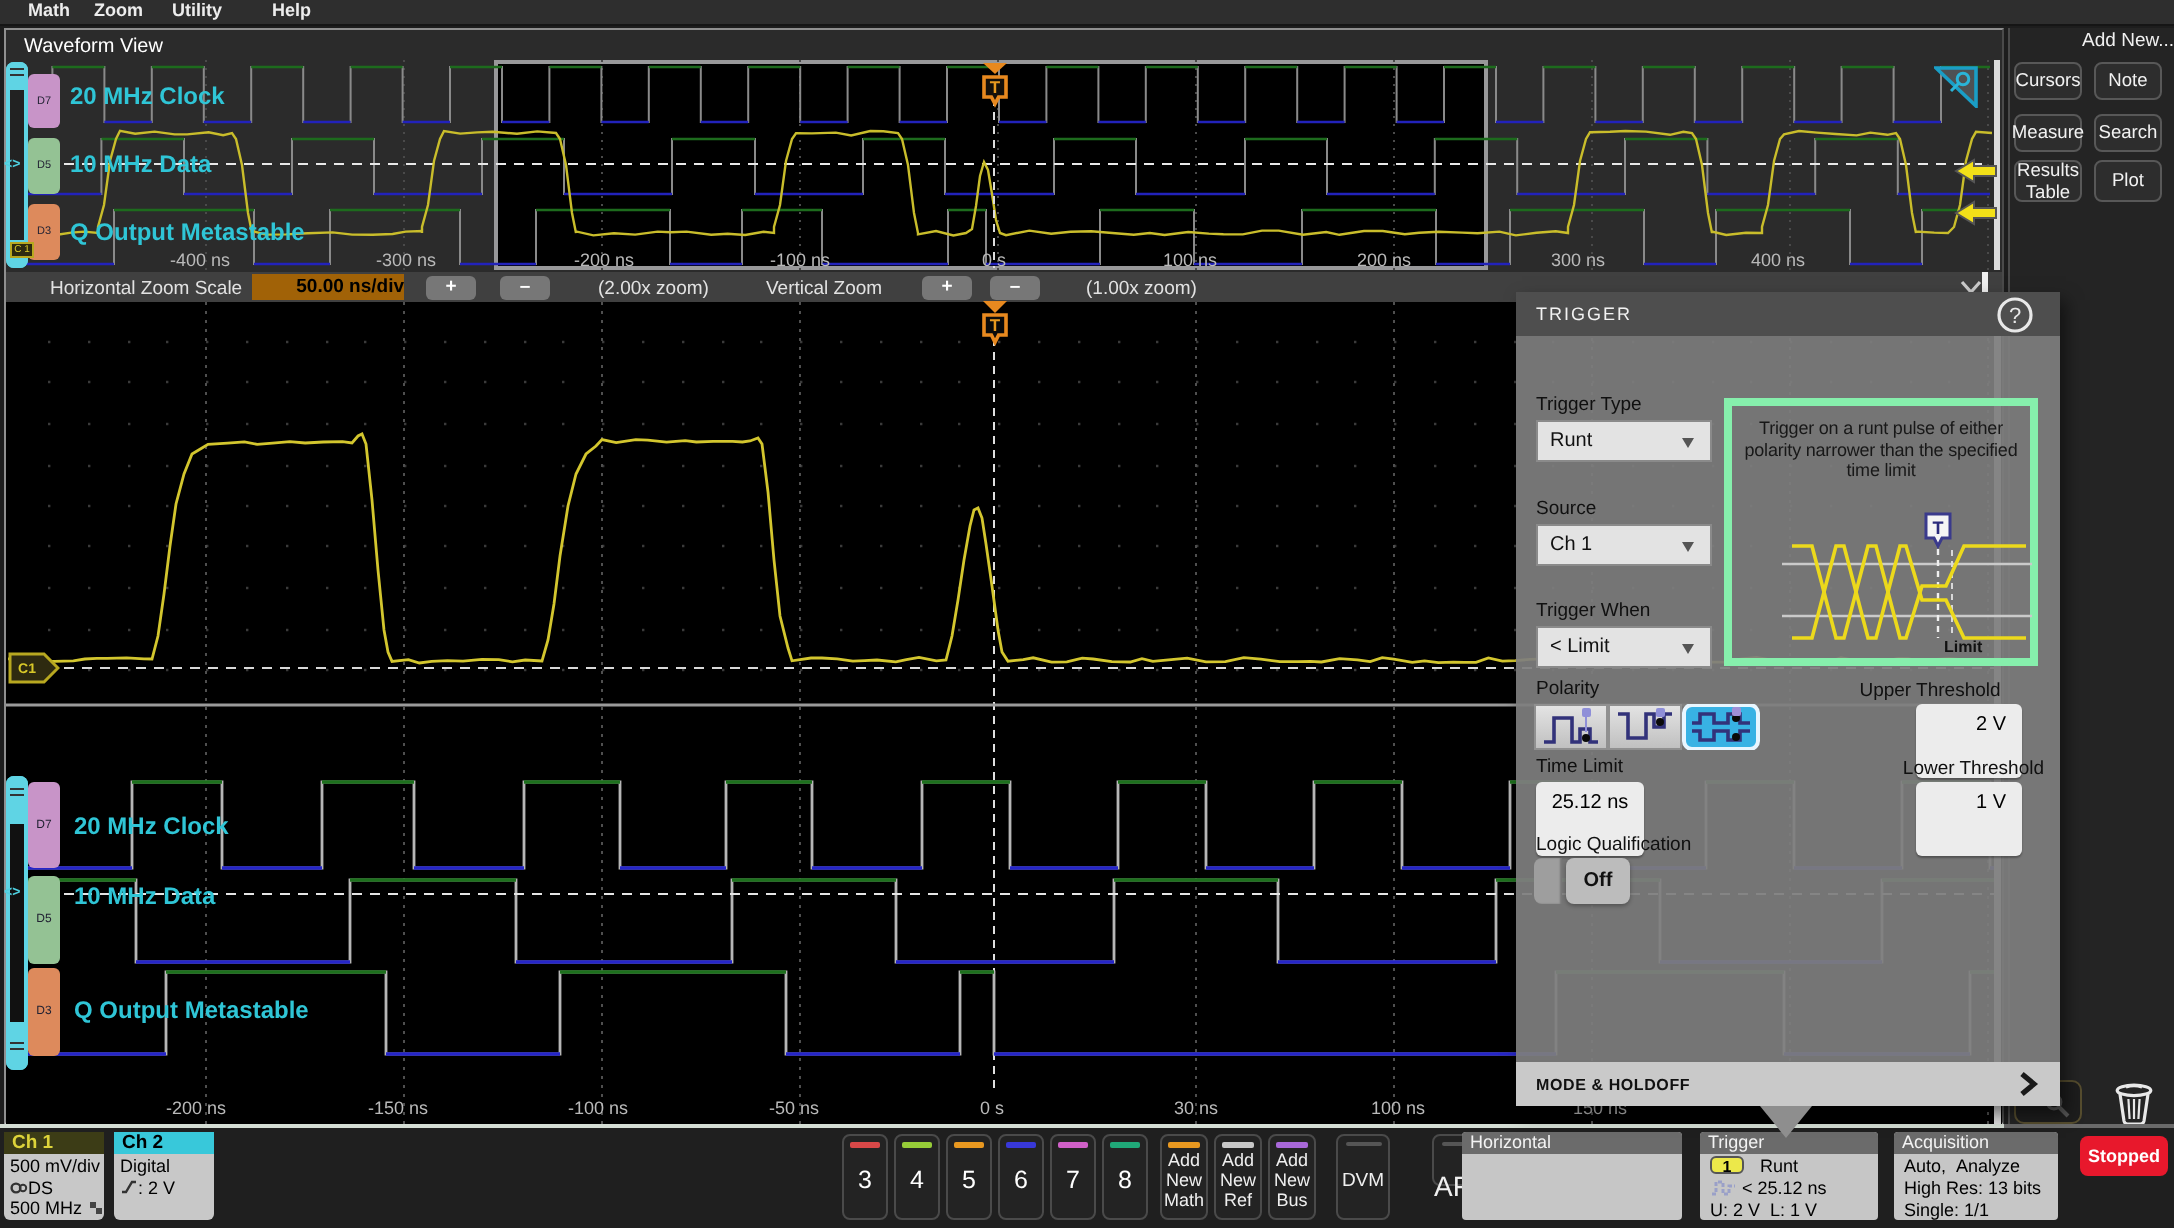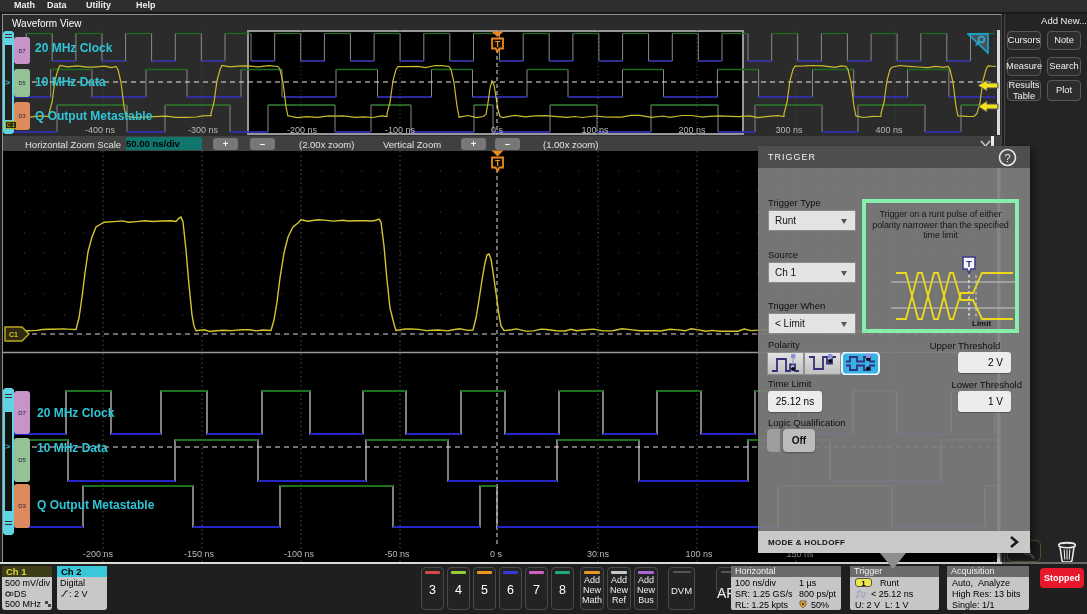--- a/index.html
+++ b/index.html
@@ -3,28 +3,28 @@
 *{margin:0;padding:0;box-sizing:border-box}
 html,body{width:1087px;height:614px;background:#1d1d1d;font-family:"Liberation Sans",sans-serif;overflow:hidden;position:relative}
 .abs{position:absolute}
 .lbl{position:absolute;color:#2fc5d6;font-size:12px;font-weight:bold;white-space:nowrap}
 .tlab{position:absolute;color:#b9b9b9;font-size:9px;white-space:nowrap;transform:translateX(-50%)}
 .badge{position:absolute;width:16px;border-radius:3px;color:#223;font-size:5.5px;display:flex;align-items:center;justify-content:center}
 .sbtn{position:absolute;background:#2d2d2d;border:1px solid #585858;border-radius:4px;color:#f2f2f2;font-size:9.3px;display:flex;align-items:center;justify-content:center;text-align:center;line-height:11px}
 .dd{position:absolute;width:88px;height:21px;background:#e3e3e3;border:1px solid #8a8a8a;color:#111;font-size:10px;line-height:19px;padding-left:6px}
 .dd:after{content:"";position:absolute;right:8px;top:8px;border-left:3.8px solid transparent;border-right:3.8px solid transparent;border-top:5px solid #555}
 .plabel{position:absolute;color:#101010;font-size:9.5px;white-space:nowrap}
-.pinput{position:absolute;height:21px;background:#ececec;border-radius:3px;color:#000;font-size:10px;line-height:21px;box-shadow:0 1px 1px rgba(0,0,0,.3)}
+.pinput{position:absolute;height:37px;background:#ececec;border-radius:3px;color:#000;font-size:10px;line-height:21px;box-shadow:0 1px 1px rgba(0,0,0,.3)}
 .bb{position:absolute;background:#232323;border:1px solid #4a4a4a;border-radius:4px;color:#efefef;text-align:center}
 .hdrbadge{position:absolute;background:#c6c6c6;border-radius:2px;overflow:hidden;font-size:9px;color:#000}
 .hdrbadge .hd{background:#6b6b6b;color:#f3f3f3;padding:0 4px;height:11px;line-height:11px;font-size:9px}
 </style></head><body>
 <div class="abs" style="left:0;top:0;width:1087px;height:13px;background:#2e2e2e;border-bottom:1px solid #151515">
     <span class="abs" style="left:14px;top:0px;color:#ededed;font-size:9px;font-weight:bold">Math</span>
-    <span class="abs" style="left:47px;top:0px;color:#ededed;font-size:9px;font-weight:bold">Data</span>
+    <span class="abs" style="left:47px;top:0px;color:#ededed;font-size:9px;font-weight:bold">Zoom</span>
     <span class="abs" style="left:86px;top:0px;color:#ededed;font-size:9px;font-weight:bold">Utility</span>
     <span class="abs" style="left:136px;top:0px;color:#ededed;font-size:9px;font-weight:bold">Help</span>
   </div>
 <div class="abs" style="left:2px;top:14px;width:1000px;height:549px;background:#2b2b2b;border:1px solid #8f8f8f;border-right:1px solid #4a4a4a;border-bottom:2px solid #d8d8d8"></div>
 <div class="abs" style="left:3px;top:15px;width:998px;height:15px;background:#2b2b2b;color:#fff;font-size:10px">
     <span class="abs" style="left:9px;top:3px">Waveform View</span>
   </div>
 <svg width="997" height="105" viewBox="0 0 997 105" style="position:absolute;left:3px;top:30px">
     <rect x="0" y="0" width="997" height="105" fill="#2b2b2b"></rect>
     <rect x="245" y="1" width="495" height="103" fill="#000" stroke="#98989a" stroke-width="2"></rect>
@@ -162,21 +162,21 @@
 <div class="tlab" style="left:203px;top:125px">-300 ns</div>
 <div class="tlab" style="left:302px;top:125px">-200 ns</div>
 <div class="tlab" style="left:400px;top:125px">-100 ns</div>
 <div class="tlab" style="left:497px;top:125px">0 s</div>
 <div class="tlab" style="left:595px;top:125px">100 ns</div>
 <div class="tlab" style="left:692px;top:125px">200 ns</div>
 <div class="tlab" style="left:789px;top:125px">300 ns</div>
 <div class="tlab" style="left:889px;top:125px">400 ns</div>
 <div class="abs" style="left:3px;top:136px;width:998px;height:15px;background:#404040;color:#e2e2e2;font-size:9.5px">
     <span class="abs" style="left:22px;top:3px">Horizontal Zoom Scale</span>
-    <span class="abs" style="left:123px;top:1px;width:76px;height:13px;background:#0f766e;color:#000;text-align:left;font-weight:bold;line-height:13px">50.00 ns/div</span>
+    <span class="abs" style="left:123px;top:1px;width:76px;height:13px;background:#a16207;color:#000;text-align:right;font-weight:bold;line-height:13px">50.00 ns/div</span>
     <span class="abs" style="left:210px;top:1.5px;width:25px;height:12px;background:#777;border-radius:3px;color:#fff;text-align:center;font-weight:bold;line-height:11px">+</span>
     <span class="abs" style="left:247px;top:1.5px;width:25px;height:12px;background:#777;border-radius:3px;color:#fff;text-align:center;font-weight:bold;line-height:11px">–</span>
     <span class="abs" style="left:296px;top:3px">(2.00x zoom)</span>
     <span class="abs" style="left:380px;top:3px">Vertical Zoom</span>
     <span class="abs" style="left:458px;top:1.5px;width:25px;height:12px;background:#777;border-radius:3px;color:#fff;text-align:center;font-weight:bold;line-height:11px">+</span>
     <span class="abs" style="left:492px;top:1.5px;width:25px;height:12px;background:#777;border-radius:3px;color:#fff;text-align:center;font-weight:bold;line-height:11px">–</span>
     <span class="abs" style="left:540px;top:3px">(1.00x zoom)</span>
     <svg class="abs" style="left:977px;top:4px" width="11" height="8">
       <path d="M1,1 L5.5,6 L10,1" stroke="#ccc" stroke-width="1.6" fill="none"></path>
     </svg>
@@ -348,32 +348,20 @@
 <div class="bb" style="left:668px;top:567px;width:27px;height:43px;font-size:9.5px">
     <div style="margin:3px auto 0;width:18px;height:2px;background:#555;border-radius:1px"></div>
     <div style="margin-top:12px">DVM</div>
   </div>
 <div class="bb" style="left:716px;top:567px;width:27px;height:26px;font-size:14px">
     <div style="margin:3px auto 0;width:18px;height:2px;background:#555;border-radius:1px"></div>
     <div style="margin-top:12px">AFG</div>
   </div>
 <div class="hdrbadge" style="left:731px;top:566px;width:110px;height:44px">
 <div class="hd">Horizontal</div>
-<div style="position:relative;height:33px;line-height:11px;padding:0 0 0 4px">
-<span class="abs" style="left:4px;top:1px">100 ns/div</span>
-      <span class="abs" style="left:68px;top:1px">1 µs</span>
-<span class="abs" style="left:4px;top:12px">SR: 1.25 GS/s</span>
-      <span class="abs" style="left:68px;top:12px">800 ps/pt</span>
-<span class="abs" style="left:4px;top:23px">RL: 1.25 kpts</span>
-      <svg class="abs" style="left:68px;top:23px" width="8" height="9">
-        <path d="M1,1 h6 v4 l-3,3 l-3,-3 Z" fill="#e8a020" stroke="#555" stroke-width="0.8"></path>
-        <circle cx="4" cy="4" r="1" fill="#222"></circle>
-      </svg>
-      <span class="abs" style="left:80px;top:23px">50%</span>
-</div>
   </div>
 <div class="hdrbadge" style="left:850px;top:566px;width:89px;height:44px">
 <div class="hd">Trigger</div>
 <div style="position:relative;height:33px;font-size:9px">
 <span class="abs" style="left:5px;top:1px;width:17px;height:9px;background:#ece84a;border:1px solid #555;border-radius:3px;color:#000;font-size:8px;font-weight:bold;text-align:center;line-height:9px">1</span>
 <span class="abs" style="left:30px;top:1px">Runt</span>
 <svg class="abs" style="left:5px;top:11px" width="13" height="11">
         <path d="M1,9 h2 v-6 h3.5 v6 h3 v-4 h3" fill="none" stroke="#9aa0c8" stroke-width="1.5" stroke-dasharray="2,1"></path>
       </svg>
 <span class="abs" style="left:21px;top:12px">&lt; 25.12 ns</span>

